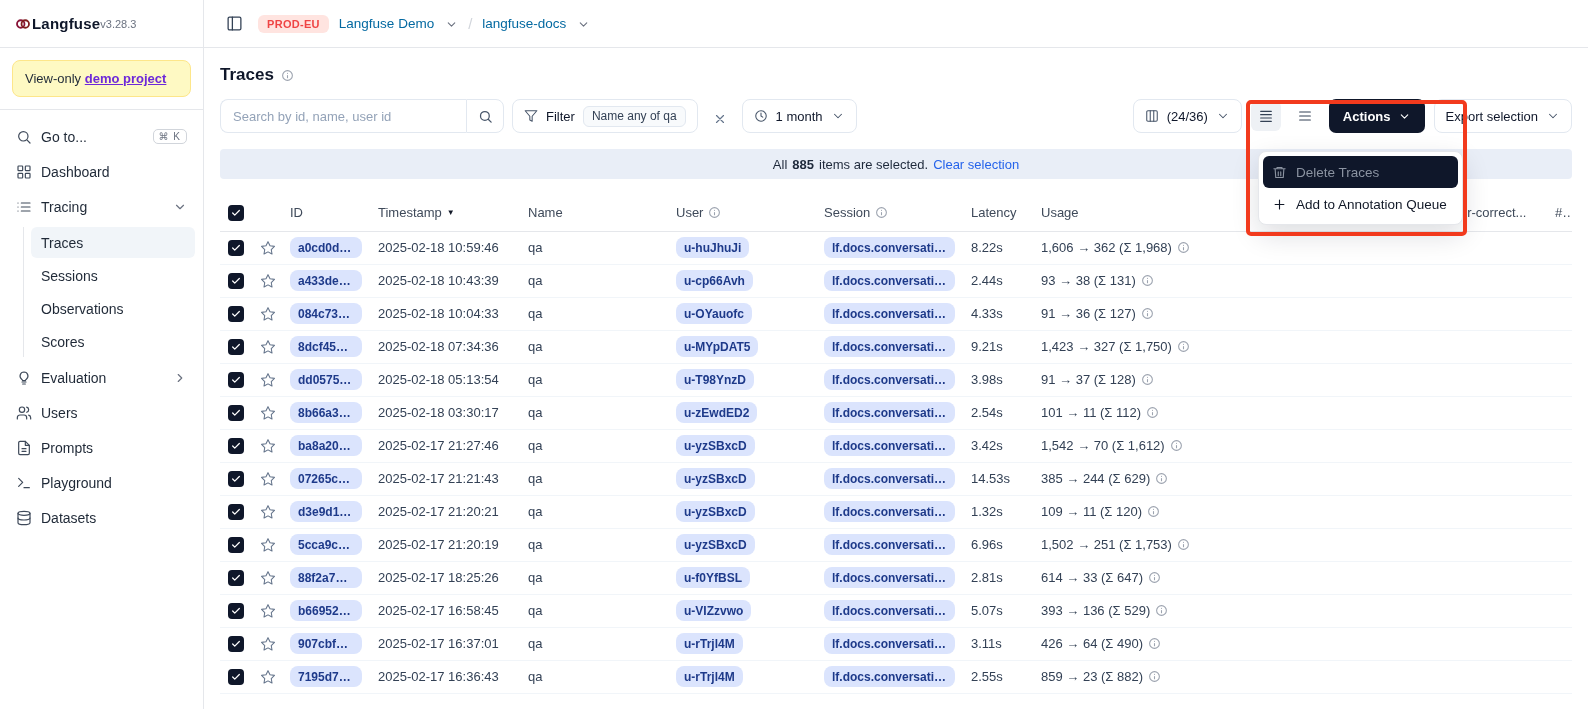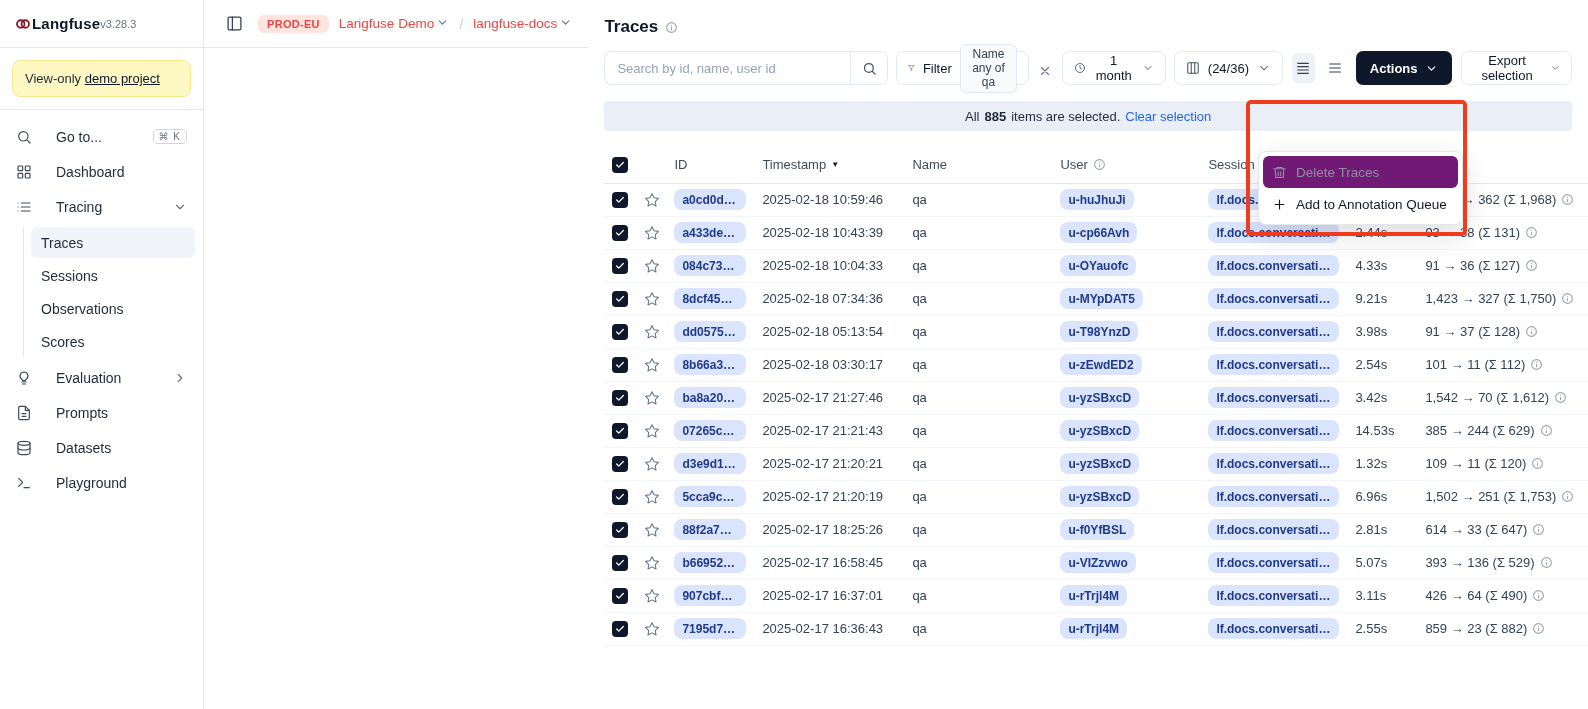--- a/index.html
+++ b/index.html
@@ -15,37 +15,37 @@
   svg{ display:block; }
   .app{ display:flex; width:100%; height:100%; }
 
   
   .sidebar{ width:204px; flex-shrink:0; border-right:1px solid var(--border); display:flex; flex-direction:column; background:#fff; }
   .logo-row{ height:48px; display:flex; align-items:center; padding:0 14px; border-bottom:1px solid var(--border); }
   .logo-text{ font-weight:700; font-size:15px; letter-spacing:.2px; }
   .version{ font-size:11px; color:var(--muted); }
   .banner-wrap{ padding:12px; border-bottom:1px solid var(--border); }
   .view-banner{ background:#fef9c3; border:1px solid #fde68a; border-radius:8px; padding:10px 12px; font-size:13px; color:#1f2937; }
-  .banner-link{ color:#0f172a; text-decoration:underline; cursor:pointer; }
+  .banner-link{ color:#6d28d9; text-decoration:underline; cursor:pointer;font-weight:bold; }
   .nav{ padding:10px 8px; display:flex; flex-direction:column; gap:2px; }
-  .nav-item{ display:flex; align-items:center; gap:24px; height:33px; padding:0 8px; border-radius:6px; font-size:14px; color:#1f2937; cursor:pointer; }
+  .nav-item{ display:flex; align-items:center; gap:9px; height:33px; padding:0 8px; border-radius:6px; font-size:14px; color:#1f2937; cursor:pointer; }
   .nav-item .nico{ width:16px; height:16px; stroke:#3f4a5a; stroke-width:1.8; fill:none; stroke-linecap:round; stroke-linejoin:round; flex-shrink:0; }
   .nav-item .chev{ margin-left:auto; width:14px; height:14px; stroke:#6b7280; stroke-width:2; fill:none; stroke-linecap:round; stroke-linejoin:round; }
   .shortcut{ margin-left:auto; border:1px solid #d1d5db; border-radius:5px; padding:1px 5px; font-size:10px; color:var(--muted); letter-spacing:1px; }
   .nav-children{ margin:2px 0 2px 15px; border-left:1px solid var(--border); padding-left:7px; display:flex; flex-direction:column; gap:2px; }
   .nav-child{ height:31px; display:flex; align-items:center; padding:0 10px; border-radius:6px; font-size:14px; color:#1f2937; cursor:pointer; }
   .nav-child.active{ background:#f1f5f9; font-weight:500; }
 
   
-  .main{ flex:1; display:flex; flex-direction:row; min-width:0; }
+  .main{ flex:1; display:flex; flex-direction:column; min-width:0; }
   .topbar{ height:48px; display:flex; align-items:center; gap:10px; padding:0 16px; border-bottom:1px solid var(--border); }
   .icon-btn{ width:28px; height:28px; display:flex; align-items:center; justify-content:center; border-radius:6px; cursor:pointer; background:transparent; border:none; }
   .icon-btn svg{ width:17px; height:17px; stroke:#334155; stroke-width:1.8; fill:none; stroke-linecap:round; stroke-linejoin:round; }
   .env-badge{ background:#ffe4e0; color:#ef4444; font-size:11px; font-weight:700; padding:3px 9px; border-radius:6px; letter-spacing:.3px; }
-  .crumb-btn{ display:flex; align-items:flex-start; gap:2px; font-size:13.5px; font-weight:500; color:#ef4444; background:none; border:none; cursor:pointer; font-family:inherit; }
+  .crumb-btn{ display:flex; align-items:flex-end; gap:11px; font-size:13.5px; font-weight:500; color:#0369a1; background:none; border:none; cursor:pointer; font-family:inherit; }
   .crumb-btn svg{ width:13px; height:13px; stroke:#6b7280; stroke-width:2; fill:none; stroke-linecap:round; stroke-linejoin:round; }
   .crumb-slash{ color:#d1d5db; font-size:15px; }
 
   .content{ flex:1; padding:0 16px; min-width:0; }
   .title-row{ display:flex; align-items:center; gap:7px; padding:17px 0 12px; }
   .page-title{ font-size:17px; font-weight:700; }
   .info-ic{ width:13px; height:13px; stroke:#9ca3af; stroke-width:2; fill:none; stroke-linecap:round; }
 
   .toolbar{ display:flex; align-items:flex-end; gap:8px; padding:2px 0 16px; }
   .search-group{ display:flex; }
@@ -77,21 +77,21 @@
   .cb svg{ width:10px; height:10px; stroke:#fff; stroke-width:3; fill:none; stroke-linecap:round; stroke-linejoin:round; }
   .star-ic{ width:16px; height:16px; stroke:#64748b; stroke-width:1.6; fill:none; stroke-linejoin:round; cursor:pointer; vertical-align:middle; }
   .badge{ display:inline-block; max-width:100%; background:var(--badge-bg); color:var(--badge-text); font-weight:600; font-size:12px; padding:3.5px 8px; border-radius:8px; overflow:hidden; text-overflow:ellipsis; white-space:nowrap; vertical-align:middle; cursor:pointer; }
   .usage-wrap{ display:inline-flex; align-items:center; gap:5px; }
   .sort-ind{ font-size:8px; color:#111827; }
   .target-ic{ width:13px; height:13px; stroke:#9ca3af; stroke-width:1.8; fill:none; flex-shrink:0; }
 
   
   .actions-menu{ position:absolute; left:1258px; top:151px; width:205px; background:#fff; border:1px solid var(--border); border-radius:8px; box-shadow:0 10px 28px rgba(15,23,42,.14); padding:4px; z-index:40; }
   .menu-item{ display:flex; align-items:center; gap:9px; height:32px; padding:0 9px; border-radius:6px; font-size:13.5px; color:#111827; cursor:pointer; }
-  .menu-item.disabled{ background:#701a75; color:#8b93a1; }
+  .menu-item.disabled{ background:#0f172a; color:#8b93a1; }
   .menu-item svg{ width:15px; height:15px; stroke:currentColor; stroke-width:1.8; fill:none; stroke-linecap:round; stroke-linejoin:round; flex-shrink:0; }
   .highlight-box{ position:absolute; left:1246px; top:100px; width:221px; height:136px; border:4px solid var(--highlight); border-radius:5px; z-index:50; pointer-events:none; }
 </style>
 </head>
 <body>
 
 <div class="app">
 
   <aside class="sidebar">
     <div class="logo-row">
@@ -157,39 +157,47 @@
             <path d="M9 18h6M10 21h4"></path>
             <path d="M12 3a6 6 0 0 0-3.5 10.8c.9.7 1.5 1.4 1.5 2.2h4c0-.8.6-1.5 1.5-2.2A6 6 0 0 0 12 3z"></path>
           </svg>
         <span>Evaluation</span>
         <svg class="chev" viewBox="0 0 24 24">
             <path d="M9 6l6 6-6 6"></path>
           </svg>
       </div>
       <div class="nav-item">
         <svg class="nico" viewBox="0 0 24 24">
+            <path d="M16 21v-2a4 4 0 0 0-4-4H6a4 4 0 0 0-4 4v2"></path>
+            <circle cx="9" cy="7" r="4"></circle>
+            <path d="M22 21v-2a4 4 0 0 0-3-3.87M16 3.13a4 4 0 0 1 0 7.75"></path>
+          </svg>
+        <span>Users</span>
+      </div>
+      <div class="nav-item">
+        <svg class="nico" viewBox="0 0 24 24">
             <path d="M14 2H6a2 2 0 0 0-2 2v16a2 2 0 0 0 2 2h12a2 2 0 0 0 2-2V8z"></path>
             <path d="M14 2v6h6M9 13h6M9 17h6"></path>
           </svg>
         <span>Prompts</span>
+      </div>
+      <div class="nav-item">
+        <svg class="nico" viewBox="0 0 24 24">
+            <path d="M4 17l6-6-6-6"></path>
+            <path d="M12 19h8"></path>
+          </svg>
+        <span>Playground</span>
       </div>
       <div class="nav-item">
         <svg class="nico" viewBox="0 0 24 24">
             <ellipse cx="12" cy="5" rx="9" ry="3"></ellipse>
             <path d="M3 5v14c0 1.66 4 3 9 3s9-1.34 9-3V5"></path>
             <path d="M3 12c0 1.66 4 3 9 3s9-1.34 9-3"></path>
           </svg>
         <span>Datasets</span>
-      </div>
-      <div class="nav-item">
-        <svg class="nico" viewBox="0 0 24 24">
-            <path d="M4 17l6-6-6-6"></path>
-            <path d="M12 19h8"></path>
-          </svg>
-        <span>Playground</span>
       </div>
     </nav>
   </aside>
 
   <main class="main">
     <header class="topbar">
       <button class="icon-btn">
         <svg viewBox="0 0 24 24">
             <rect x="3" y="3" width="18" height="18" rx="2"></rect>
             <path d="M9 3v18"></path>

